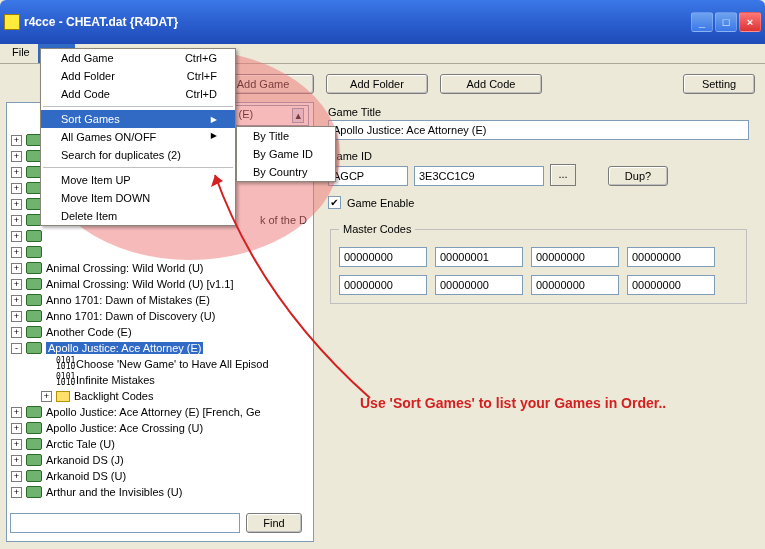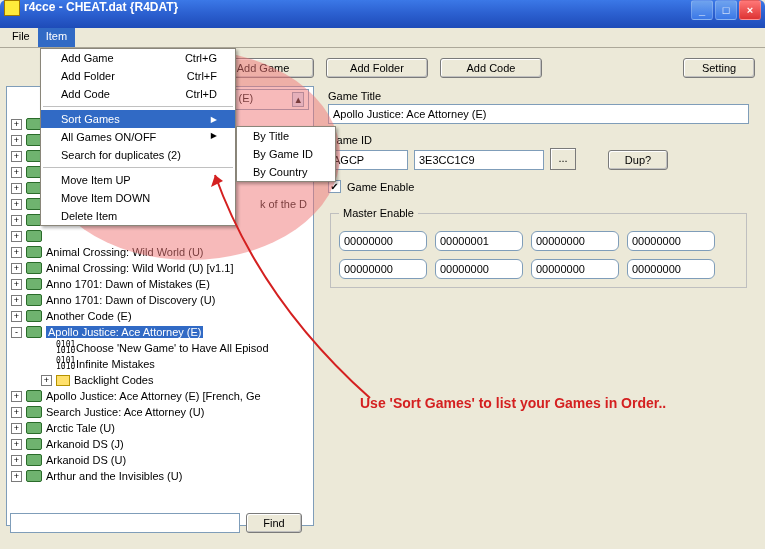--- a/index.html
+++ b/index.html
@@ -1,17 +1,17 @@
 <!DOCTYPE html>
 <html><head>
 <meta charset="utf-8">
 <style>
   * { box-sizing: border-box; font-family: Tahoma, sans-serif; font-size: 11px; }
   body { margin: 0; background: #ece9d8; width: 765px; height: 549px; overflow: hidden; position: relative; }
-  .titlebar { height: 28px; background: linear-gradient(#3b78e7, #2b5fcf 50%, #1e4bb8); display: flex; padding: 0 4px; color: #fff; font-weight: bold; border-radius: 6px 6px 0 0; }
+  .titlebar { height: 44px; background: linear-gradient(#3b78e7, #2b5fcf 50%, #1e4bb8); display: flex; align-items: center; padding: 0 4px; color: #fff; font-weight: bold; border-radius: 6px 6px 0 0; }
   .titlebar-icon { width: 16px; height: 16px; background: #ffeb3b; border: 1px solid #a07800; margin-right: 4px; }
   .titlebar-text { flex: 1; font-size: 12px; }
   .sys-buttons { display: flex; gap: 2px; }
   .sys-btn { width: 22px; height: 20px; border-radius: 3px; border: 1px solid #fff3; display: flex; align-items: center; justify-content: center; color: #fff; font-weight: bold; }
   .sys-min, .sys-max { background: linear-gradient(#6fa3ee,#3b78e7); }
   .sys-close { background: linear-gradient(#f77,#d33); }
   .menubar { height: 20px; background: #ece9d8; display: flex; padding: 0 4px; border-bottom: 1px solid #aca899; }
   .menubar-item { padding: 2px 8px; cursor: default; }
   .menubar-item.open { background: #316ac5; color: #fff; }
   .toolbar { padding: 10px 10px 8px 20px; display: flex; gap: 12px; align-items: center; }
@@ -37,21 +37,21 @@
   .w100 { width: 100%; }
   .gameid-row { display:flex; gap:6px; align-items:flex-end; }
   .gameid-row .text-input:nth-child(1){width:80px;}
   .gameid-row .text-input:nth-child(2){width:130px;}
   .sq-btn { border:1px solid #7a7a7a; background:#ece9d8; width:26px; height:22px; text-align:center; line-height:18px; box-shadow: inset 1px 1px #fff; }
   .chk { display:flex; align-items:center; gap:6px; margin: 10px 0 14px 0; }
   .chk-box { width:13px; height:13px; border:1px solid #7f9db9; background:#fff; display:flex; align-items:center; justify-content:center; font-size:10px; }
   fieldset { border:1px solid #bfbfbf; padding: 12px 8px 8px 8px; }
   legend { padding: 0 4px; }
   .codes-grid { display:grid; grid-template-columns: repeat(4, 88px); gap:8px; }
-  .codes-grid .text-input { width: 88px; border-radius: 6px; }
+  .codes-grid .text-input { width: 88px; }
   .find-row { position:absolute; bottom:16px; left:10px; display:flex; gap:6px; align-items:center; }
   .find-row .text-input{ width:230px; }
   
   .menu { position:absolute; top:48px; left:40px; width:196px; background:#fff; border:1px solid #8a867a; box-shadow:2px 2px 3px rgba(0,0,0,.3); z-index:10; }
   .menu-item { display:flex; justify-content:space-between; padding:3px 18px 3px 20px; cursor:default; }
   .menu-item.hi { background:#316ac5; color:#fff;align-items:center; }
   .menu-sep { height:1px; background:#c0c0c0; margin:3px 2px; }
   .menu-arrow::after { content:"▶"; font-size:8px; }
   .submenu { position:absolute; top:126px; left:236px; width:100px; background:#fff; border:1px solid #8a867a; box-shadow:2px 2px 3px rgba(0,0,0,.3); z-index:10; }
   .submenu .menu-item{ padding:3px 10px 3px 16px; }
@@ -183,21 +183,21 @@
           <span class="label">Backlight Codes</span>
         </div>
         <div class="tree-row">
           <span class="exp">+</span>
           <span class="icon-ds"></span>
           <span class="label">Apollo Justice: Ace Attorney (E) [French, Ge</span>
         </div>
         <div class="tree-row">
           <span class="exp">+</span>
           <span class="icon-ds"></span>
-          <span class="label">Search Justice: Ace Attorney (U)</span>
+          <span class="label">Apollo Justice: Ace Crossing (U)</span>
         </div>
         <div class="tree-row">
           <span class="exp">+</span>
           <span class="icon-ds"></span>
           <span class="label">Arctic Tale (U)</span>
         </div>
         <div class="tree-row">
           <span class="exp">+</span>
           <span class="icon-ds"></span>
           <span class="label">Arkanoid DS (J)</span>
@@ -227,21 +227,21 @@
         <div class="sq-btn">...</div>
         <div style="width:20px;"></div>
         <div class="btn" style="min-width:60px;">Dup?</div>
       </div>
     </div>
     <div class="chk">
       <div class="chk-box">✔</div>
       <span>Game Enable</span>
     </div>
     <fieldset>
-      <legend>Master Enable</legend>
+      <legend>Master Codes</legend>
       <div class="codes-grid" id="codes-grid">
           <input class="text-input" value="00000000" style="">
           <input class="text-input" value="00000001" style="">
           <input class="text-input" value="00000000" style="">
           <input class="text-input" value="00000000" style="">
           <input class="text-input" value="00000000" style="">
           <input class="text-input" value="00000000" style="">
           <input class="text-input" value="00000000" style="">
           <input class="text-input" value="00000000" style="">
         </div>

